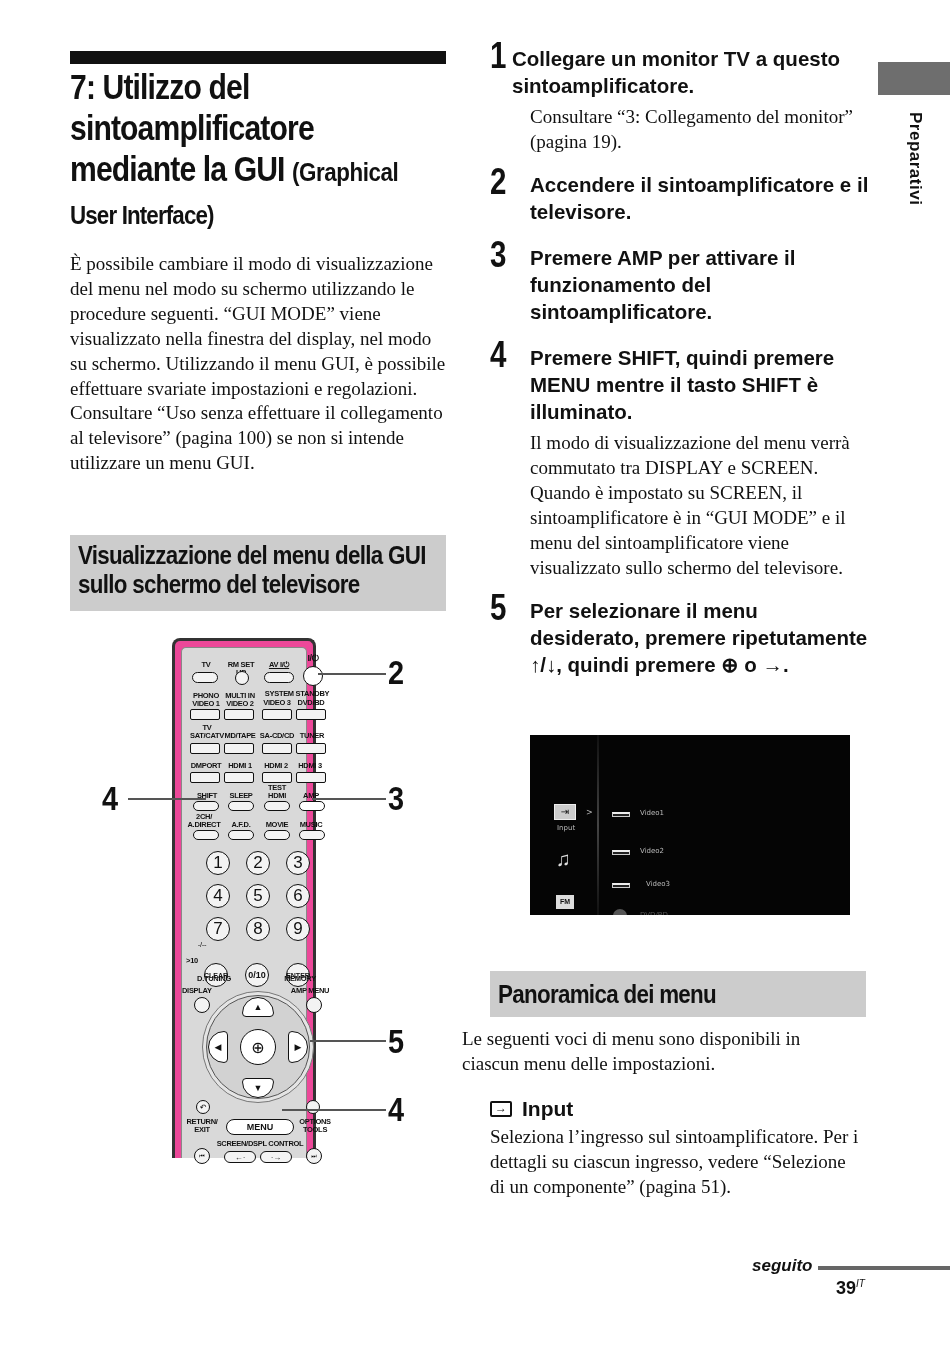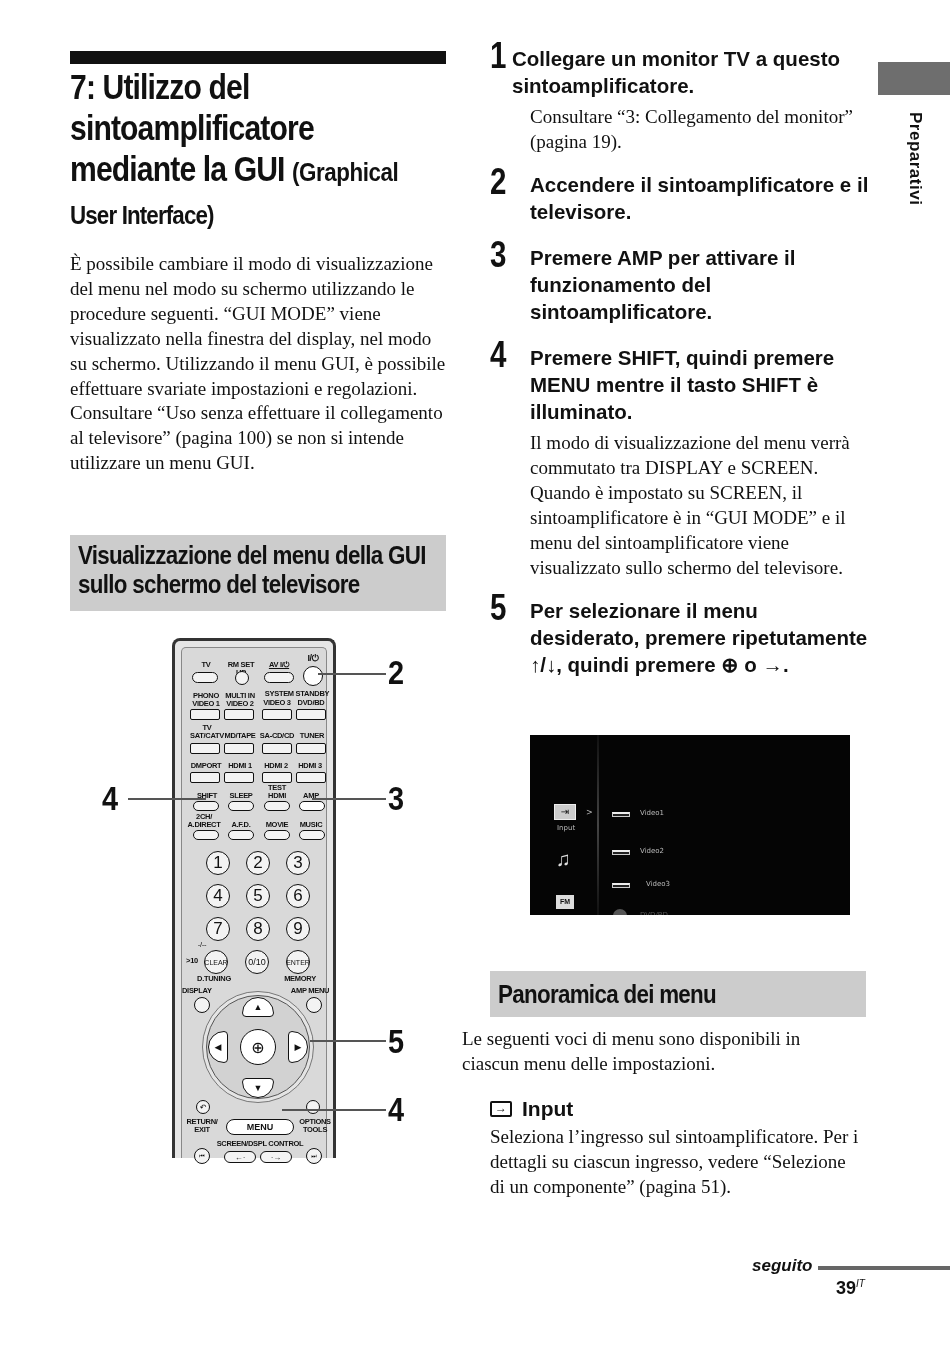--- a/index.html
+++ b/index.html
@@ -14,26 +14,26 @@
   .title .sub { font-size: 26px; letter-spacing: -0.5px; }
   .title .line4 { font-size: 26px; line-height: 44px; display: block; }
 
   .intro { left: 70px; top: 252px; width: 380px; font-size: 19px; line-height: 24.9px; }
 
   .section-box { background: #cccccc; padding: 6px 8px; font-family: "Liberation Sans", sans-serif; font-weight: bold; color: #111; }
   .sec1 { left: 70px; top: 535px; width: 376px; height: 76px; font-size: 26px; line-height: 29px; letter-spacing: -0.8px; }
   .sec1 span { display: inline-block; transform: scaleX(0.86); transform-origin: left top; width: 420px; }
 
   
-  .remote { left: 172px; top: 638px; width: 164px; height: 520px; border: 3px solid #333; border-bottom: none; border-radius: 8px 8px 0 0; background: #e5e5e5; }
+  .remote { left: 172px; top: 638px; width: 144px; height: 520px; border: 3px solid #333; border-bottom: none; border-radius: 8px 8px 0 0; background: #ec4899; }
   .remote-inner { position: absolute; left: 6px; top: 6px; right: 6px; bottom: 0; border: 1px solid #888; border-bottom: none; border-radius: 5px 5px 0 0; background: #d9d9d9; }
   .rlabel { position: absolute; font-family: "Liberation Sans", sans-serif; font-weight: bold; font-size: 7.5px; line-height: 8px; text-align: center; color: #111; letter-spacing: -0.3px; }
   .rbtn { position: absolute; background: #f3f3f3; border: 1.5px solid #111; border-radius: 8px; }
   .rround { position: absolute; background: #f3f3f3; border: 1.5px solid #111; border-radius: 50%; font-family: "Liberation Sans", sans-serif; font-size: 17px; display: flex; align-items: center; justify-content: center; color: #111; }
-  .rround.small { font-size: 7px; font-weight: normal; }
+  .rround.small { font-size: 7px; font-weight: bold; margin-top: 13px; }
 
   .callout-line { position: absolute; height: 1.5px; background: #555; }
   .callout-num { position: absolute; font-family: "Liberation Sans", sans-serif; font-weight: bold; font-size: 34px; color: #111; transform: scaleX(0.85); transform-origin: left top; }
 
   
   .step-num { position: absolute; font-family: "Liberation Sans", sans-serif; font-weight: bold; font-size: 36px; line-height: 36px; transform: scaleX(0.82); transform-origin: left top; }
   .step-head { position: absolute; font-family: "Liberation Sans", sans-serif; font-weight: bold; font-size: 20.5px; line-height: 27px; width: 340px; }
   .step-body { position: absolute; font-size: 19px; line-height: 25px; width: 345px; }
 
   .screen { left: 530px; top: 735px; width: 320px; height: 180px; background: #050505; overflow: hidden; }

